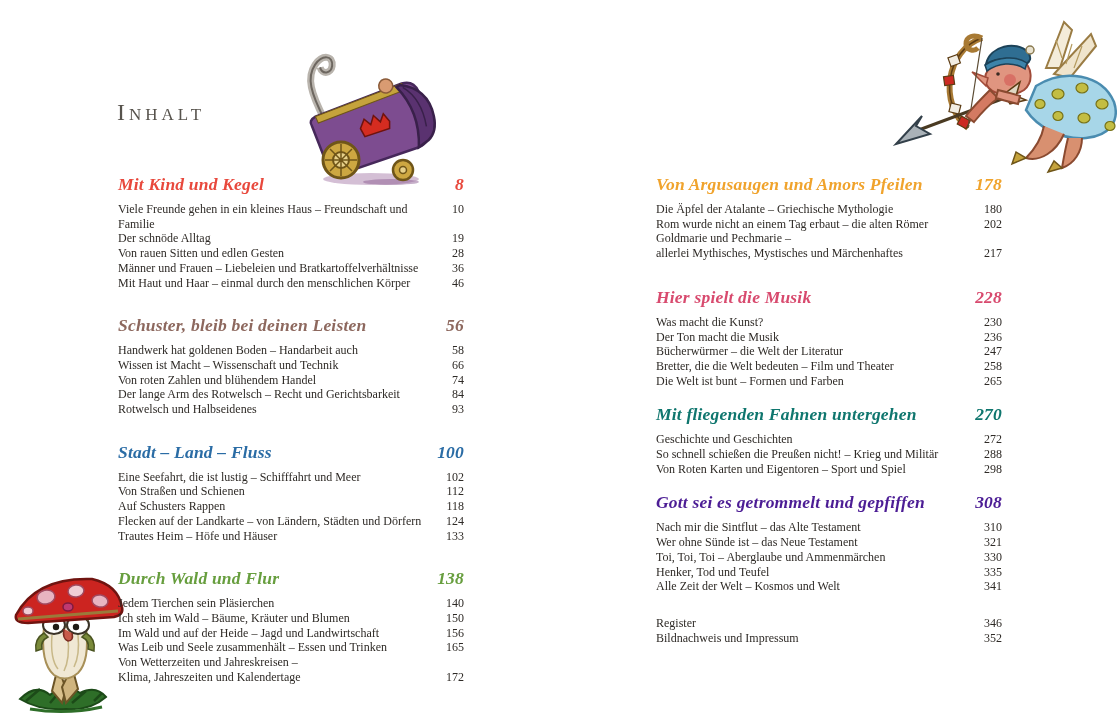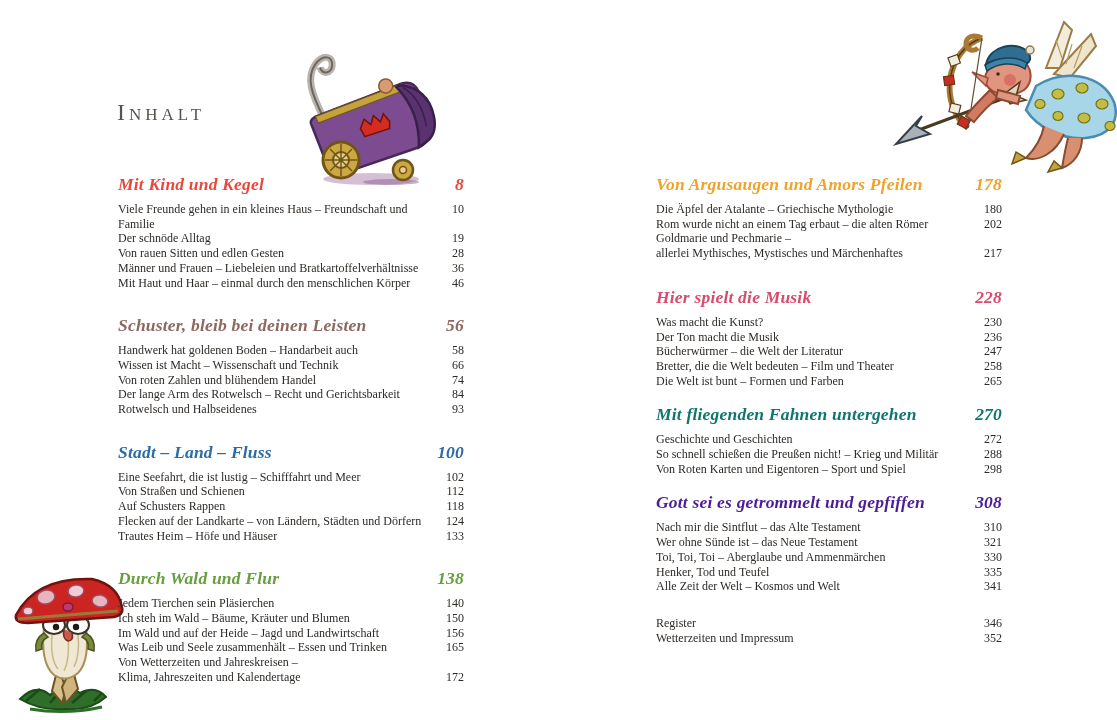--- a/index.html
+++ b/index.html
@@ -370,19 +370,19 @@
           <span class="t">Alle Zeit der Welt – Kosmos und Welt</span>
           <span class="p">341</span>
         </div>
       </div>
       <div class="footer-block">
         <div class="entry-row">
           <span class="t">Register</span>
           <span class="p">346</span>
         </div>
         <div class="entry-row">
-          <span class="t">Wetterzeiten und Impressum</span>
+          <span class="t">Bildnachweis und Impressum</span>
           <span class="p">352</span>
         </div>
       </div>
     </div>
 
 </div>
 
 </body></html>

